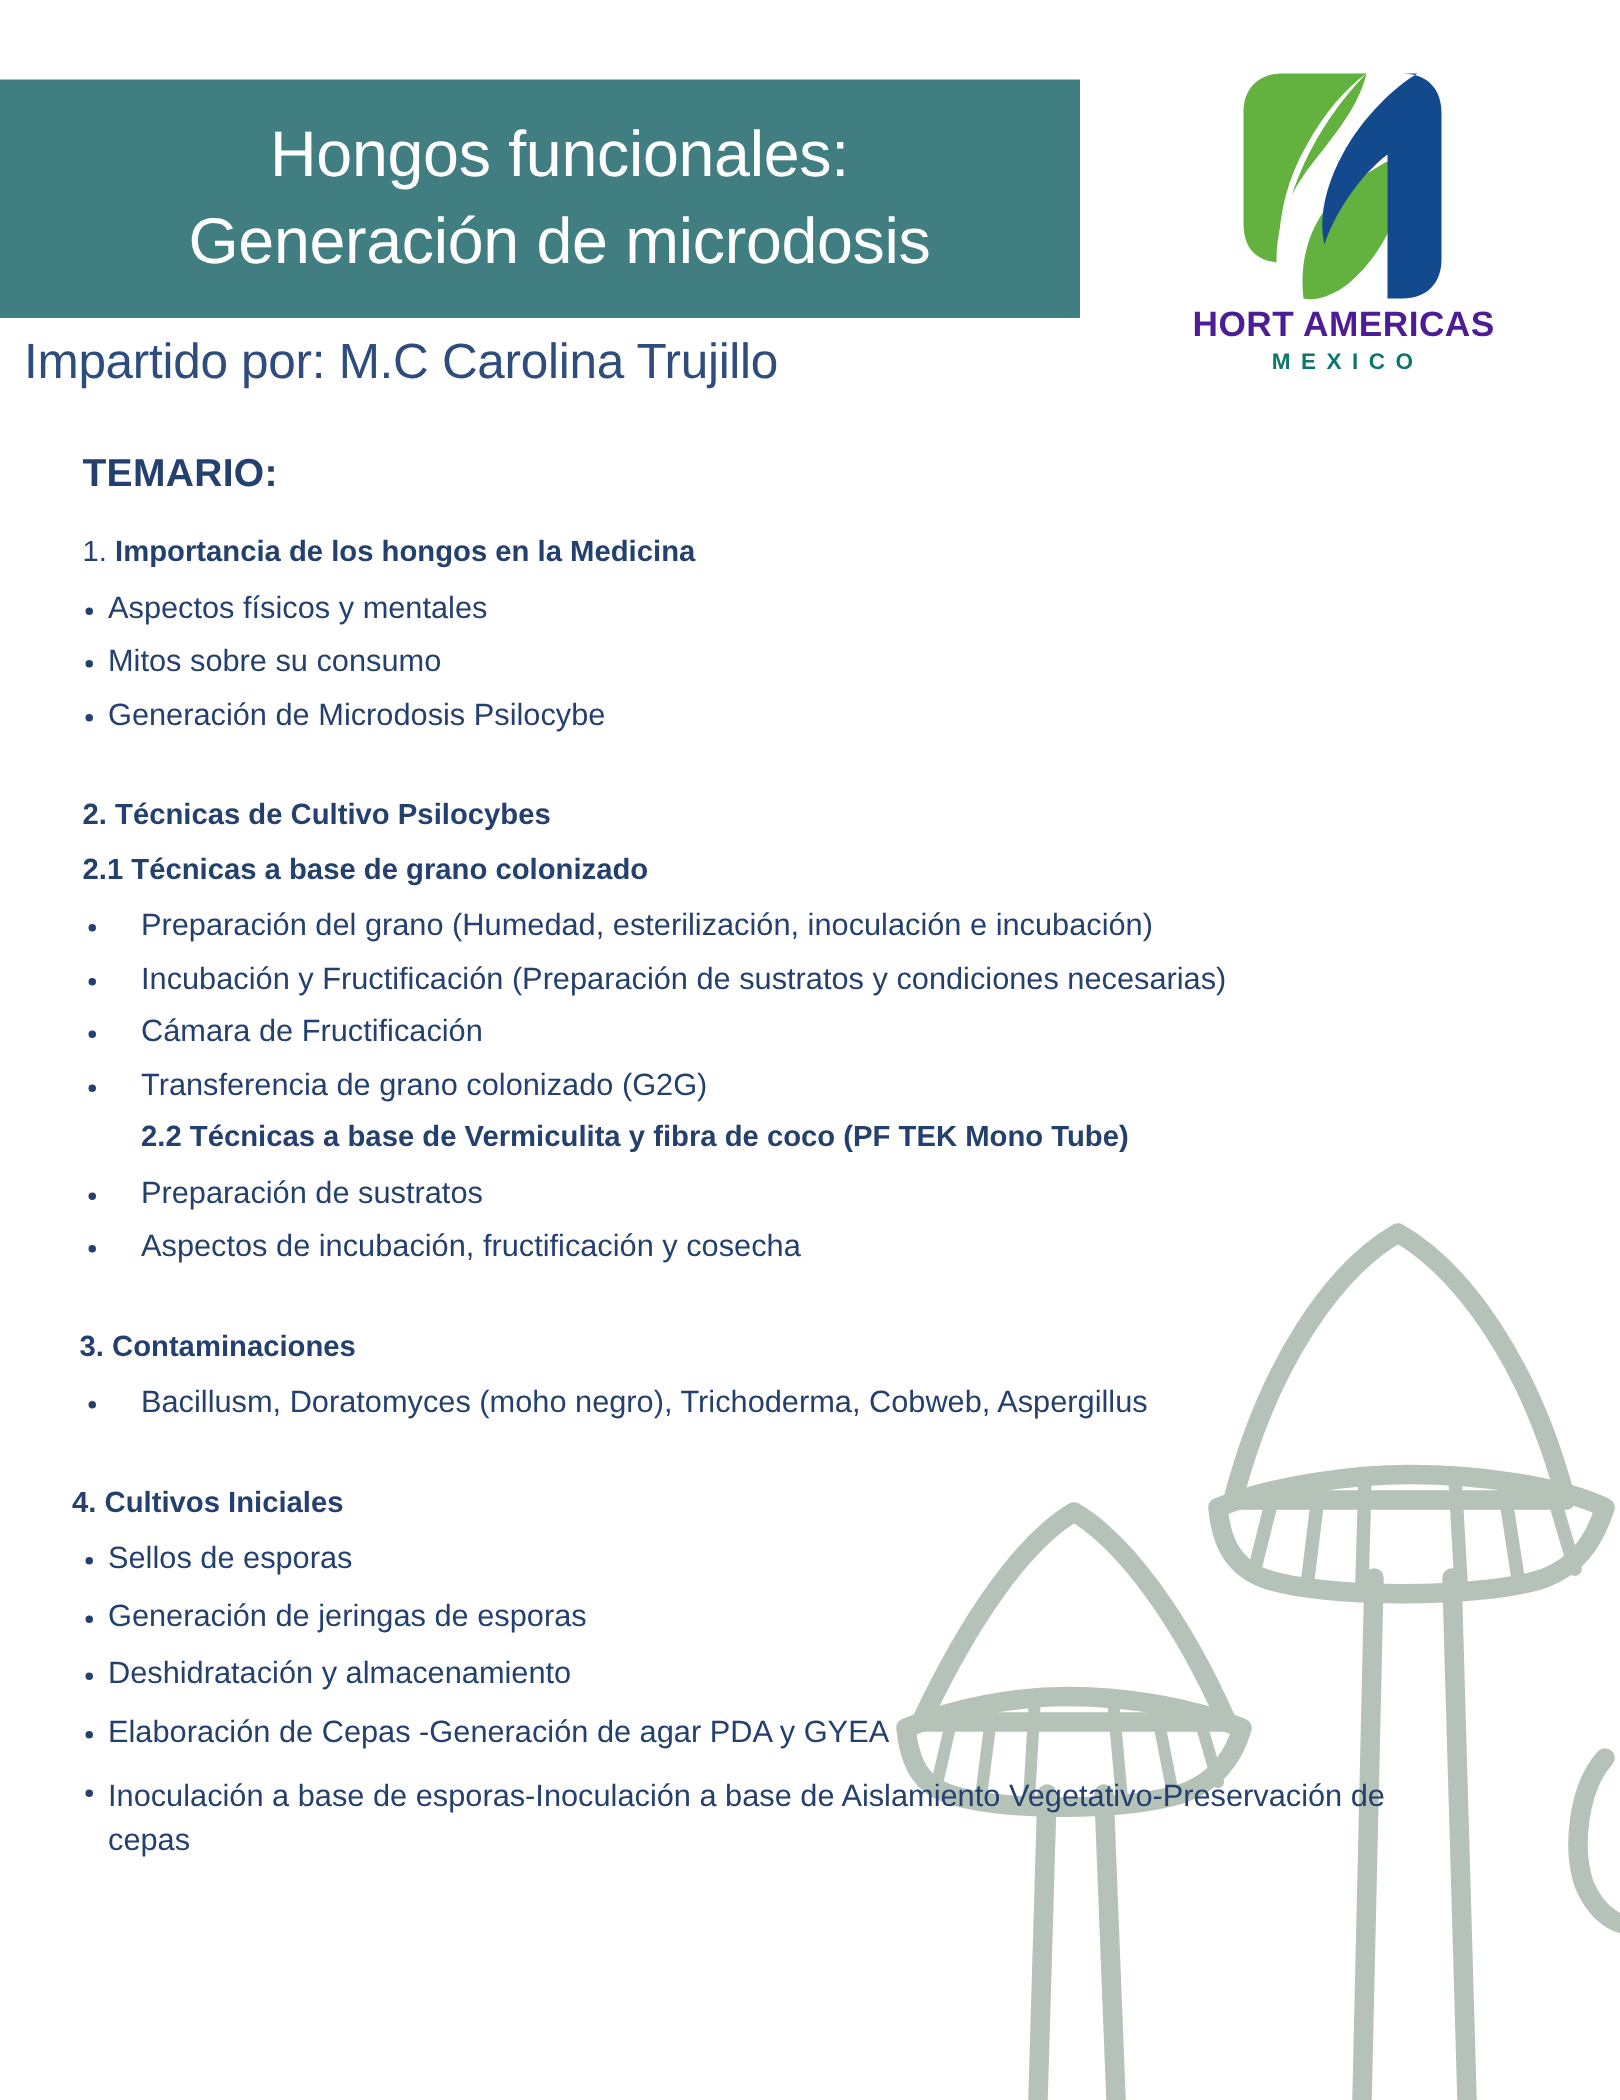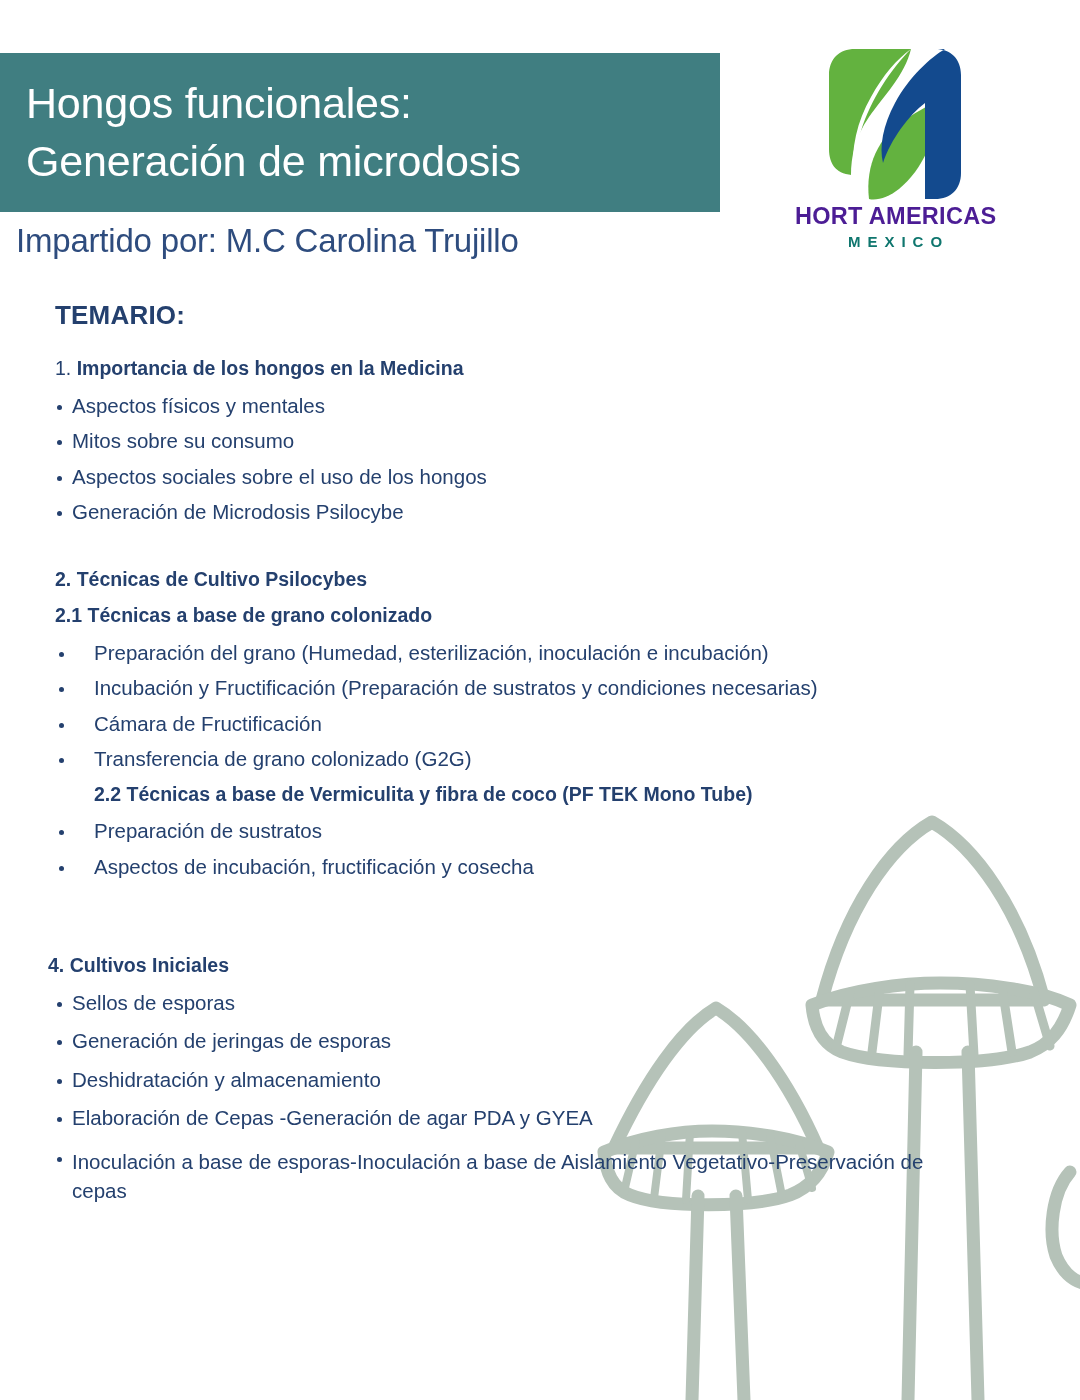--- a/index.html
+++ b/index.html
@@ -43,20 +43,21 @@
     box-sizing: border-box;
     padding: 0 0 0 26px;
   }
   .title-line {
     color: #ffffff;
     font-size: 43px;
     line-height: 1.33;
     font-weight: 400;
     letter-spacing: -0.2px;
     white-space: nowrap;
+    text-align: center;
   }
 
   .subtitle {
     position: absolute;
     left: 16px;
     top: 222px;
     z-index: 2;
     color: #2E4C7E;
     font-size: 33px;
     font-weight: 400;
@@ -235,21 +236,20 @@
 
 <div class="content">
 
   <div class="temario-heading">TEMARIO:</div>
 
   <div class="section">
     <div class="sec-head num-plain"><span class="num">1.</span>&nbsp;<span>Importancia de los hongos en la Medicina</span></div>
     <ul class="bullets s1">
       <li>Aspectos físicos y mentales</li>
       <li>Mitos sobre su consumo</li>
-      <li>Aspectos sociales sobre el uso de los hongos</li>
       <li>Generación de Microdosis Psilocybe</li>
     </ul>
   </div>
 
   <div class="spacer-gap"></div>
 
   <div class="section">
     <div class="sec-head">2. Técnicas de Cultivo Psilocybes</div>
     <div class="sec-head">2.1 Técnicas a base de grano colonizado</div>
     <ul class="bullets">
@@ -260,20 +260,26 @@
     </ul>
     <div class="sec-head indent-1">2.2 Técnicas a base de Vermiculita y fibra de coco (PF TEK Mono Tube)</div>
     <ul class="bullets">
       <li>Preparación de sustratos</li>
       <li>Aspectos de incubación, fructificación y cosecha</li>
     </ul>
   </div>
 
   <div class="spacer-gap"></div>
 
+  <div class="section">
+    <div class="sec-head indent-2">3. Contaminaciones</div>
+    <ul class="bullets">
+      <li>Bacillusm, Doratomyces (moho negro), Trichoderma, Cobweb, Aspergillus</li>
+    </ul>
+  </div>
 
   <div class="spacer-gap"></div>
 
   <div class="section">
     <div class="sec-head indent-3">4. Cultivos Iniciales</div>
     <ul class="bullets tight s1">
       <li>Sellos de esporas</li>
       <li>Generación de jeringas de esporas</li>
       <li>Deshidratación y almacenamiento</li>
       <li>Elaboración de Cepas -Generación de agar PDA y GYEA</li>

